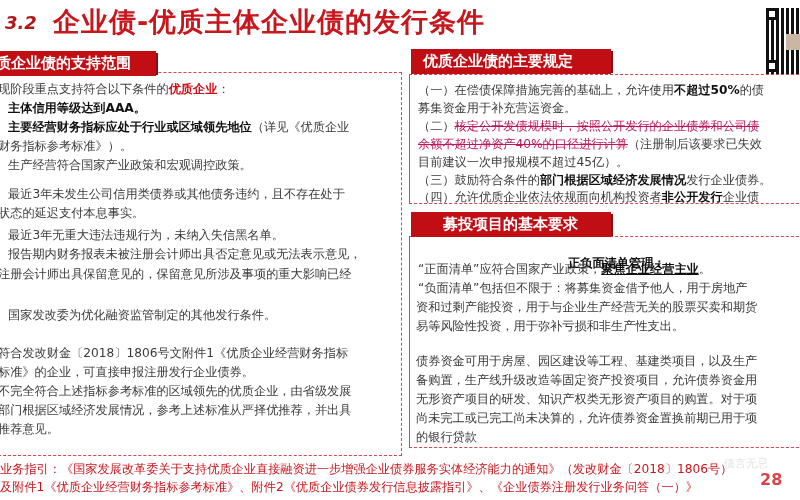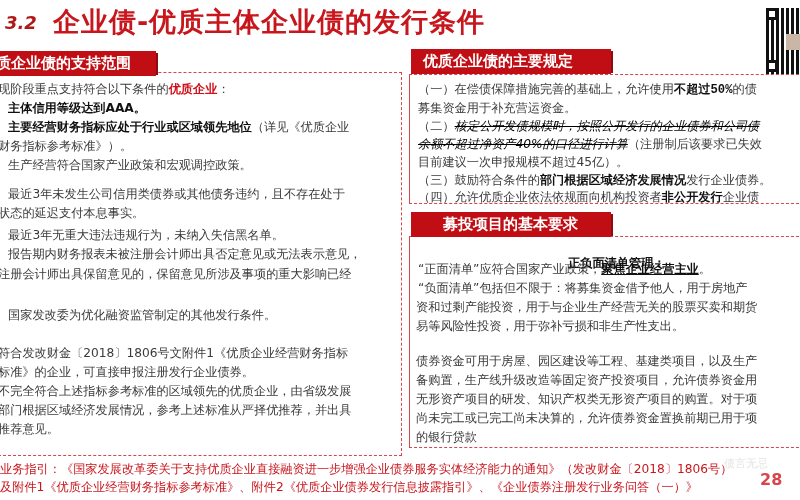--- a/index.html
+++ b/index.html
@@ -18,21 +18,21 @@
 
   .header-tab { position: absolute; background: #c00e14; color: #fff; font-weight: bold; font-size: 15px; display: flex; align-items: center; white-space: nowrap; }
   .header-shadow { position: absolute; background: #8e0b0f; }
 
   .panel { position: absolute; border: 1px dashed #d8454b; }
   .panel .solid-left { position:absolute; left:-1px; top:0; bottom:0; border-left: 1px solid #d8454b; }
 
   .txt { position: absolute; font-size: 12.2px; line-height: 18.6px; color: #3a3a3a; white-space: nowrap; overflow: hidden; }
   .b { font-weight: bold; color: #111; }
   .red { color: #d0101a; font-weight: bold; }
-  .strike { color: #000000; text-decoration: line-through; font-style: italic; }
+  .strike { color: #be185d; text-decoration: line-through; }
   .ul { text-decoration: underline; }
 
   .footer { position: absolute; left: 0; top: 460px; width: 800px; font-size: 12.2px; line-height: 18px; color: #c8161d; white-space: nowrap; overflow: hidden; }
 
   .watermark { position:absolute; left:724px; top:456px; width:100px; height:40px; color:#c7c7c7; font-size:11px; }
   .wm-logo { position:absolute; left:760px; top:470px; width:22px; height:24px; color:#d8454b; font-size:16px; font-weight:bold; }
 </style>
 </head>
 <body>
 
@@ -95,21 +95,21 @@
 <div class="txt" style="left:-2px; top:420px;">推荐意见。</div>
 
 <div class="panel" style="left:409px; top:74px; width:395px; height:130px; border-right:none;">
   <div class="solid-left"></div>
 </div>
 <div class="header-shadow" style="left:413px; top:51px; width:200px; height:22px;"></div>
 <div class="header-tab" style="left:411px; top:49px; width:200px; height:25px; padding-left:12px;">
   <span>优质企业债的主要规定</span>
 </div>
 
-<div class="txt" style="left:418px; top:81px; width:382px;font-family:Liberation Mono, monospace;">
+<div class="txt" style="left:418px; top:81px; width:382px;">
   <span>（一）在偿债保障措施完善的基础上，允许使用</span><span class="b">不超过50%</span><span>的债</span>
 </div>
 <div class="txt" style="left:418px; top:99px; width:382px;">
   <span>募集资金用于补充营运资金。</span>
 </div>
 <div class="txt" style="left:418px; top:117px; width:382px;">
   <span>（二）</span><span class="strike">核定公开发债规模时，按照公开发行的企业债券和公司债</span>
 </div>
 <div class="txt" style="left:418px; top:135px; width:382px;">
   <span class="strike">余额不超过净资产40%的口径进行计算</span><span>（注册制后该要求已失效</span>

